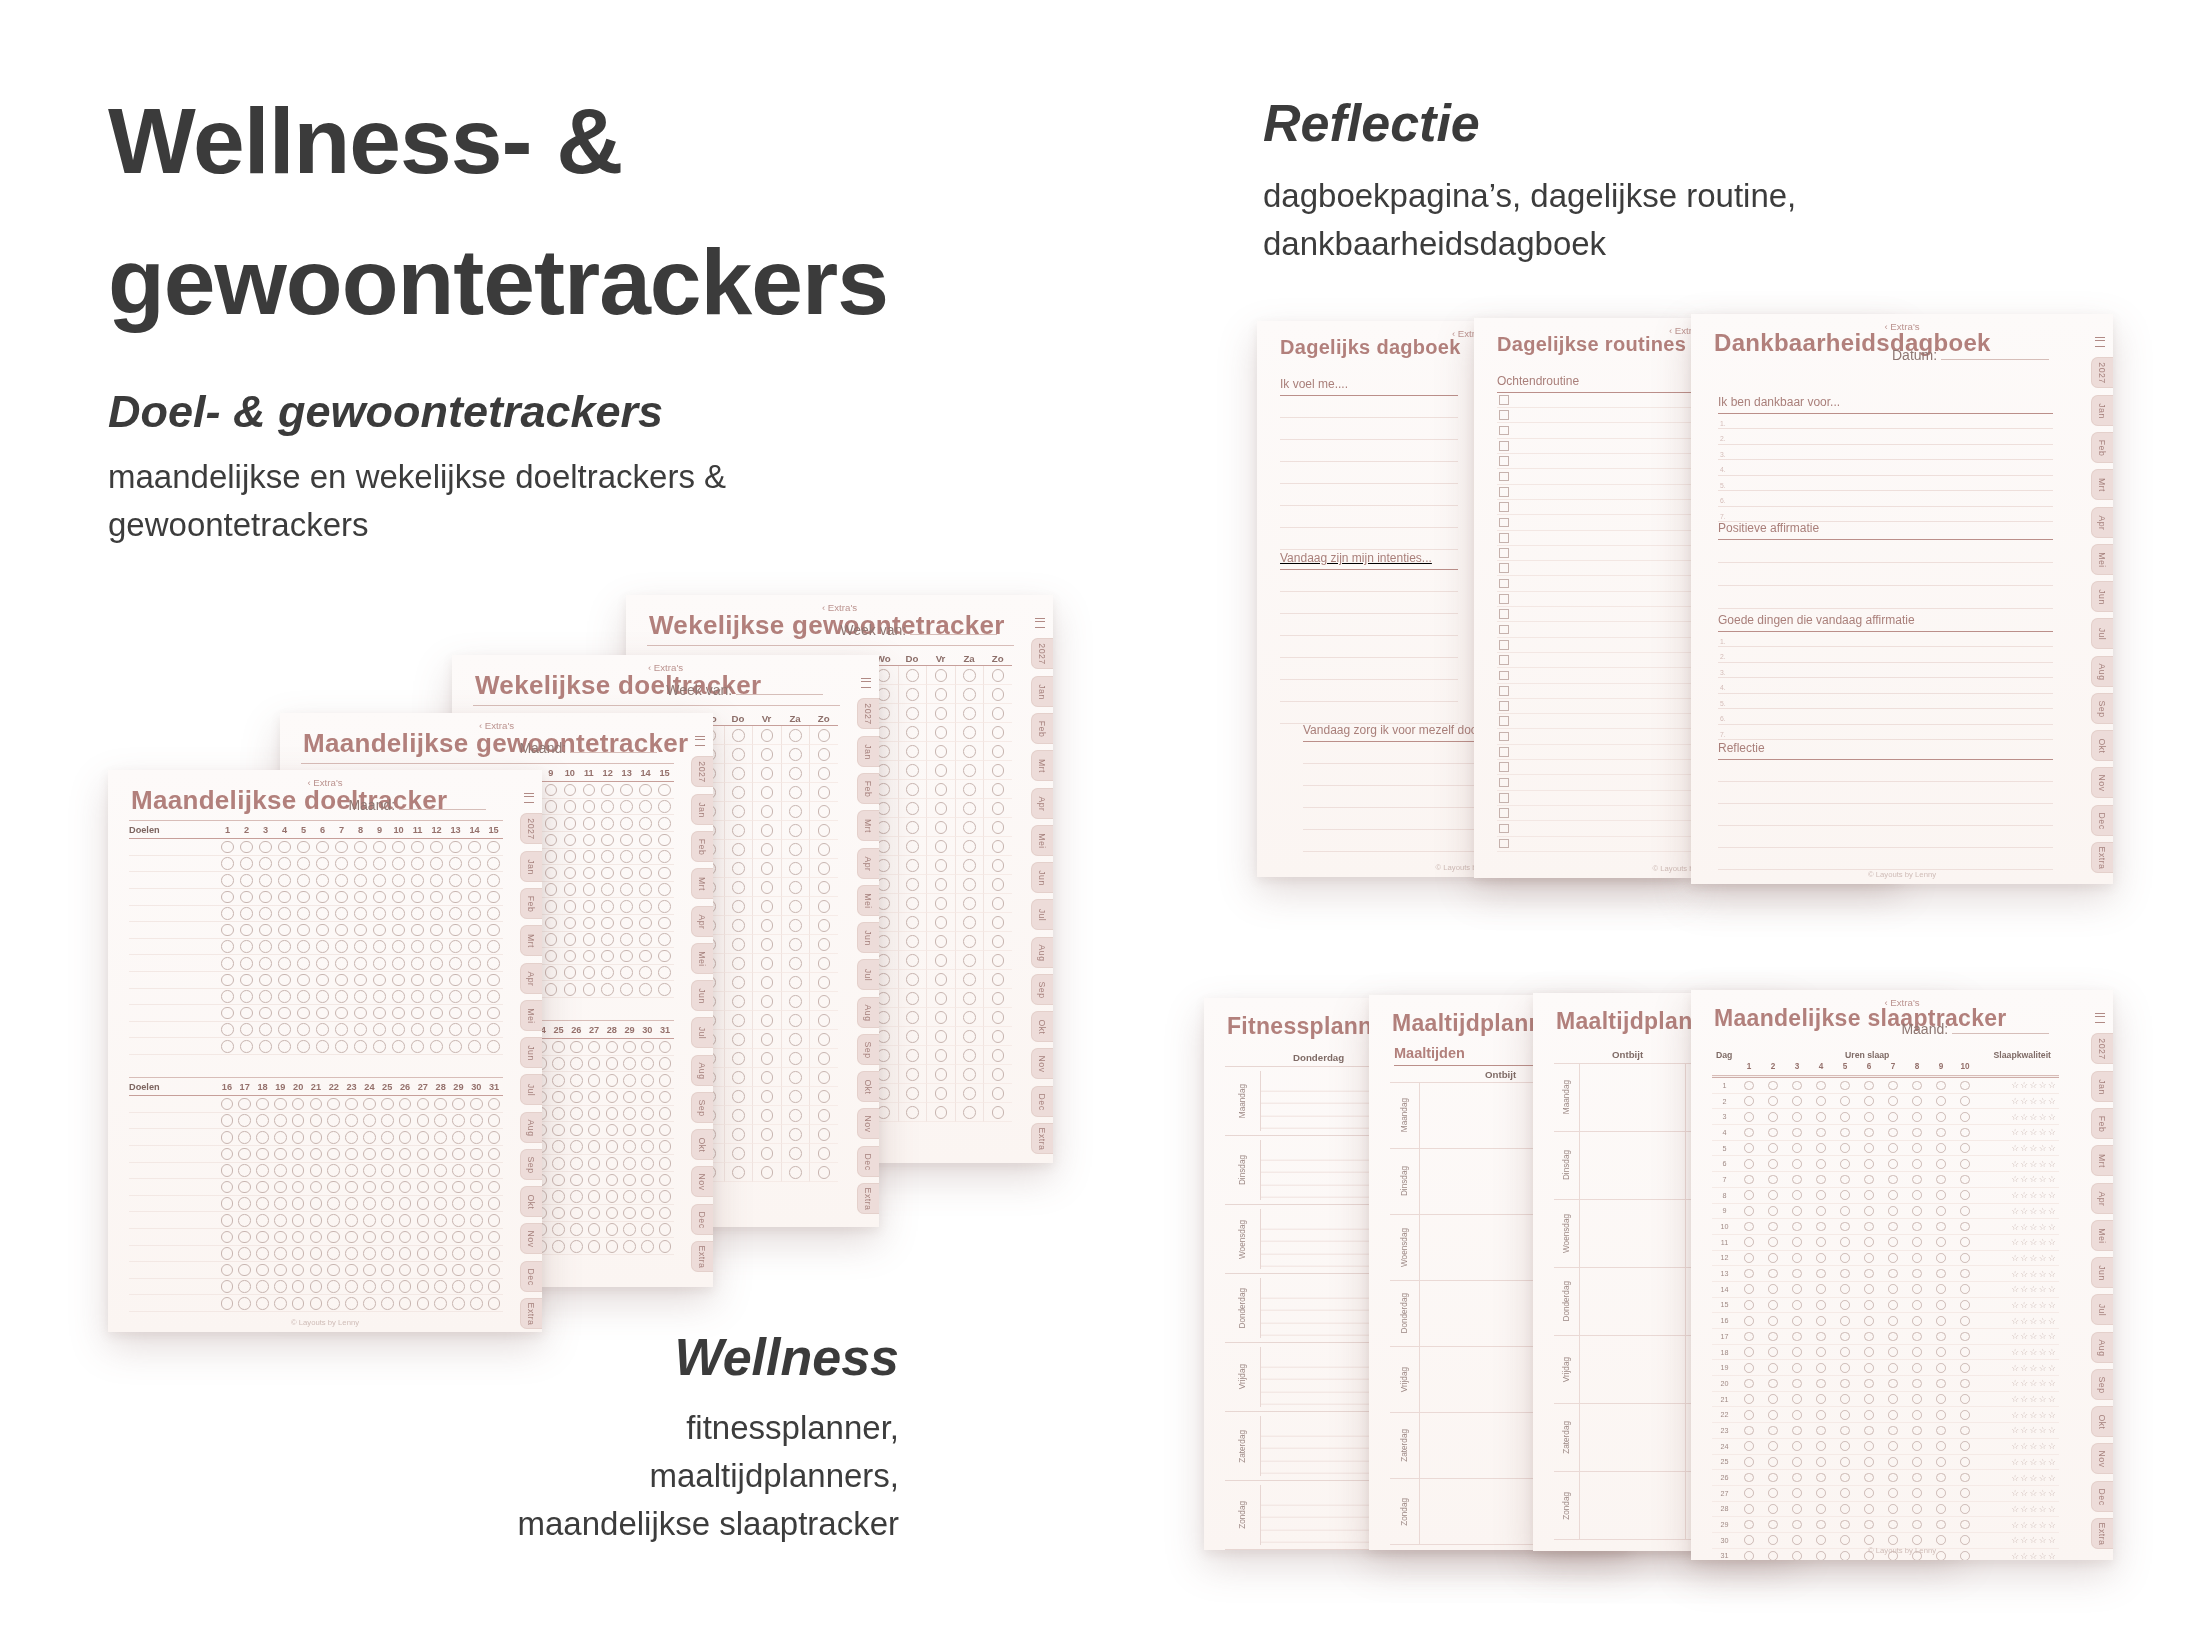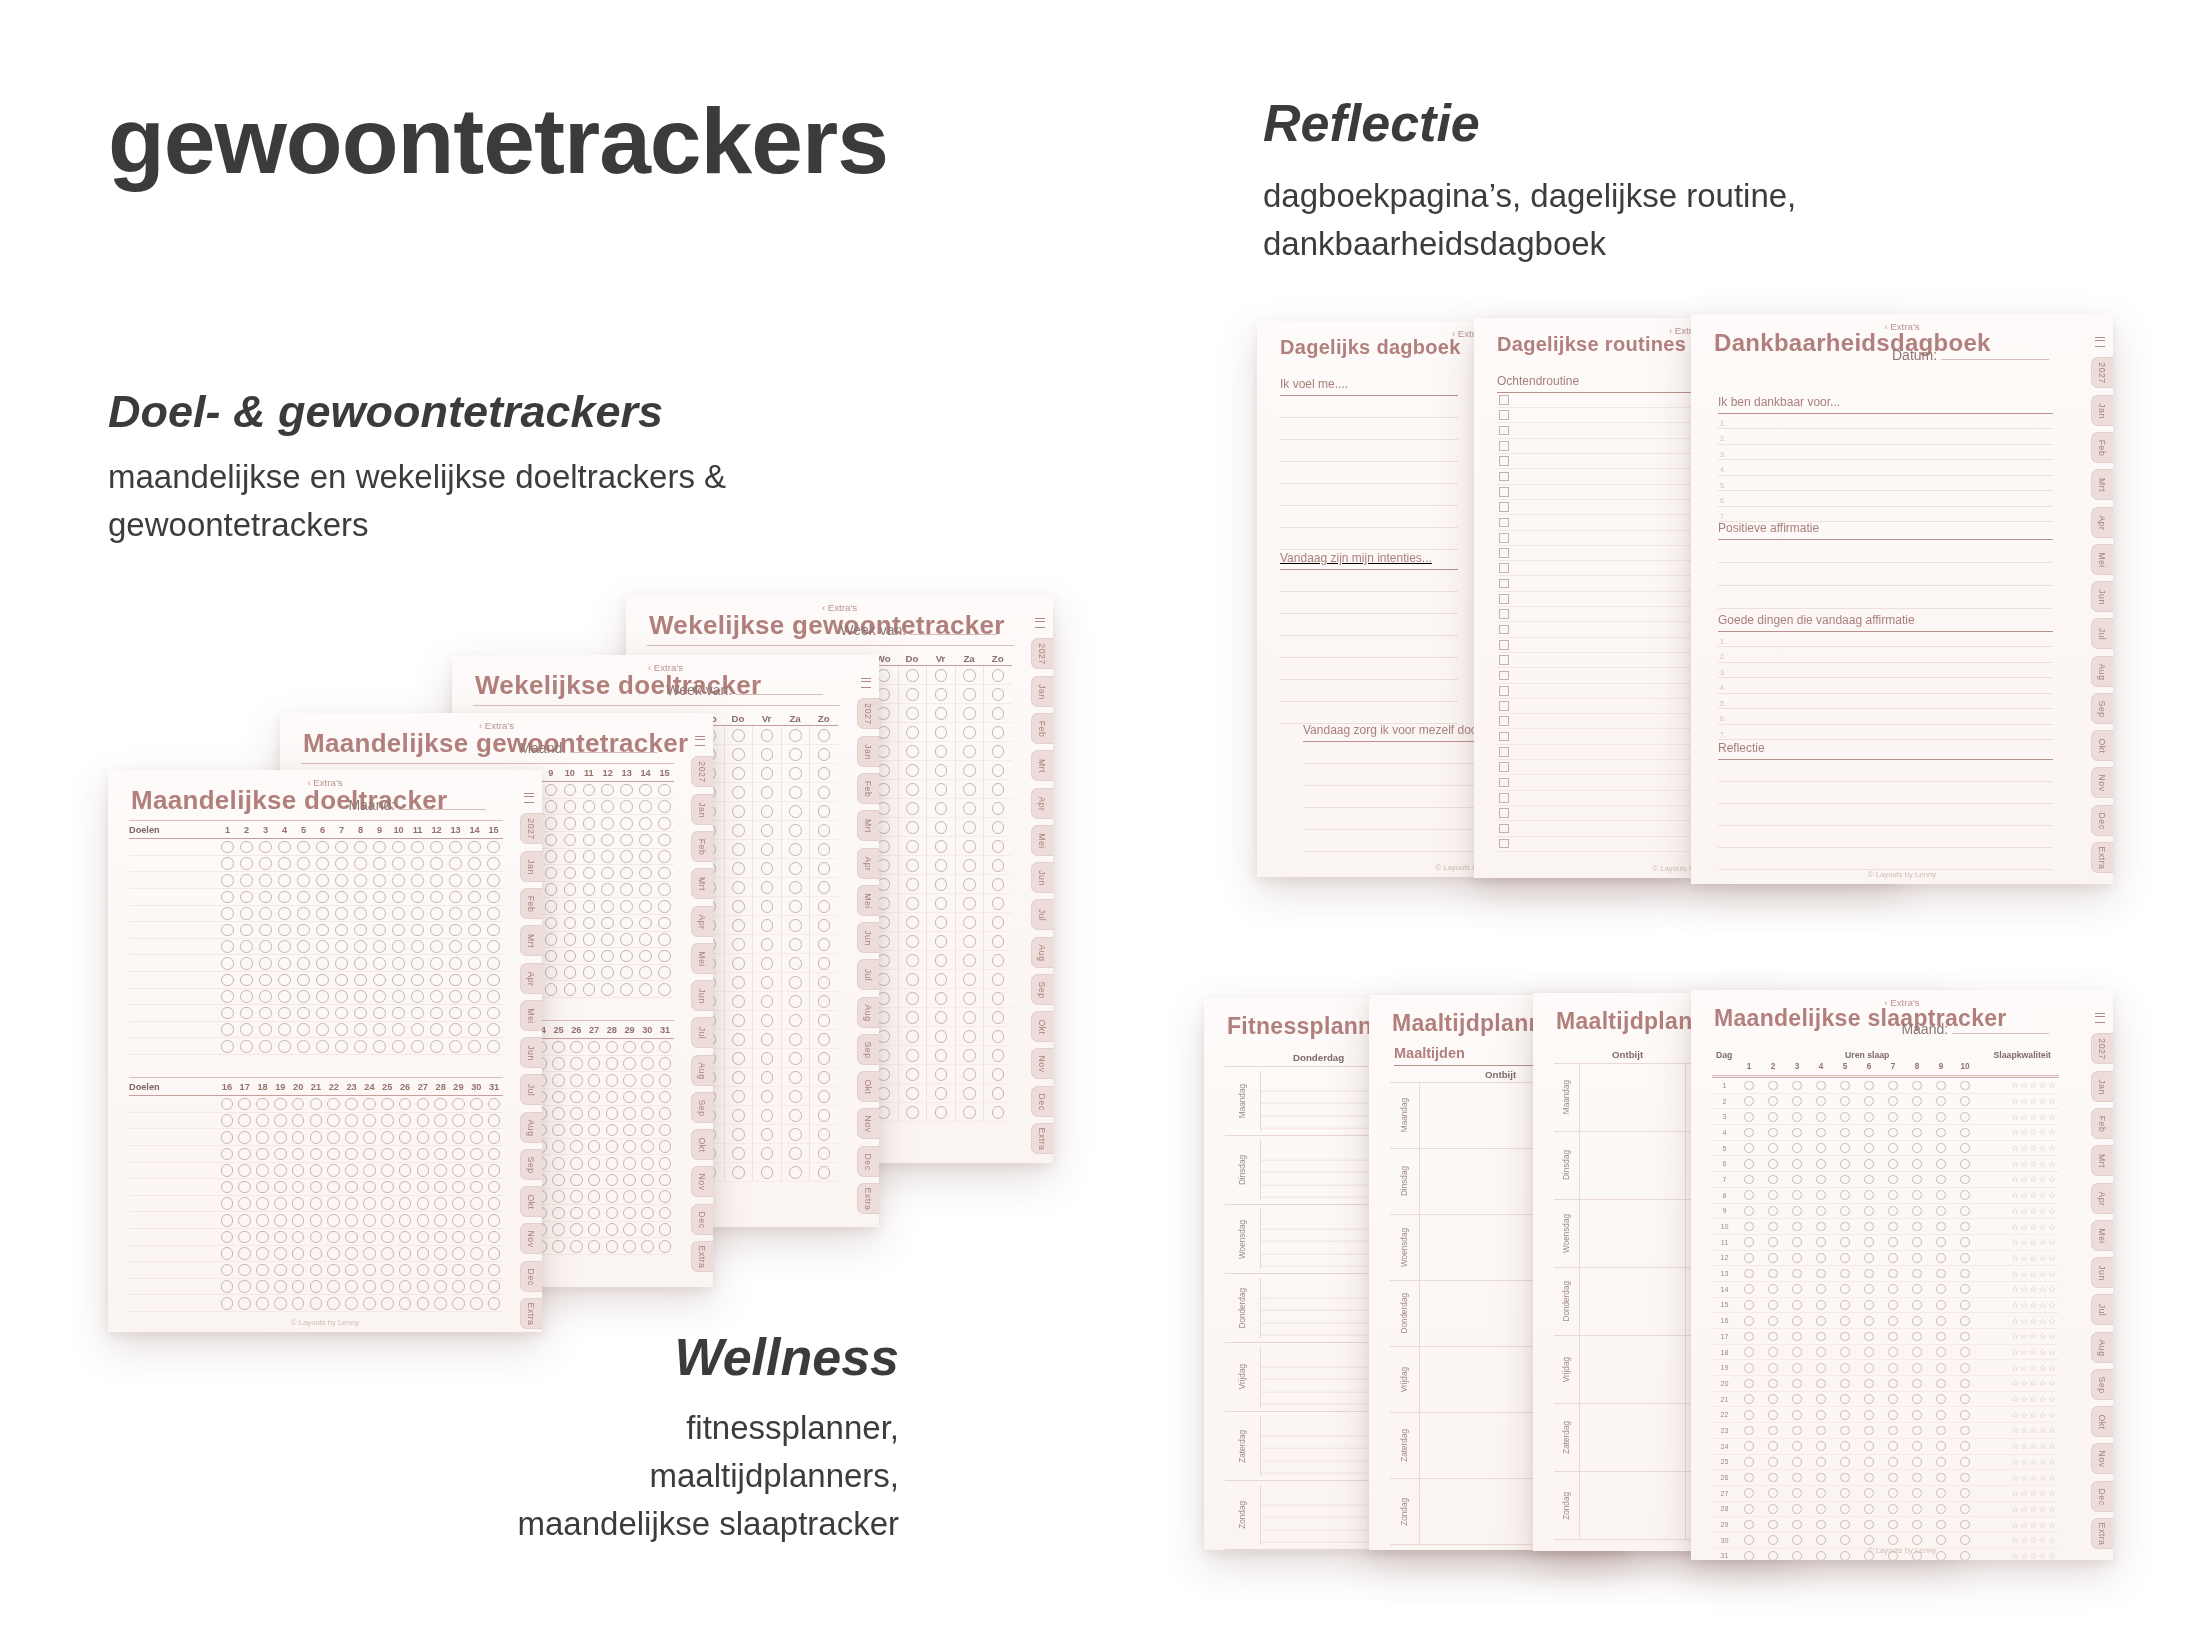--- a/index.html
+++ b/index.html
@@ -88,20 +88,21 @@
   .sl-cell{display:flex;align-items:center;justify-content:center;}
   .sl-circle{width:7.7px;height:7.7px;border:1px solid #ccb9b4;border-radius:50%;}
   .stars{text-align:right;font-size:8.7px;color:#c9b6b1;letter-spacing:1.4px;padding-right:1.9px;white-space:nowrap;}
 </style>
 </head>
 <body>
 
 <div class="canvas">
 
   <div class="hero">
+    <div>Wellness- &amp;</div>
     <div>gewoontetrackers</div>
   </div>
 
   <div class="subblock doel">
     <h2>Doel- &amp; gewoontetrackers</h2>
     <p><span>maandelijkse en wekelijkse doeltrackers &amp;</span><br>
     <span>gewoontetrackers</span></p>
   </div>
 
   <div class="subblock reflectie-txt">

